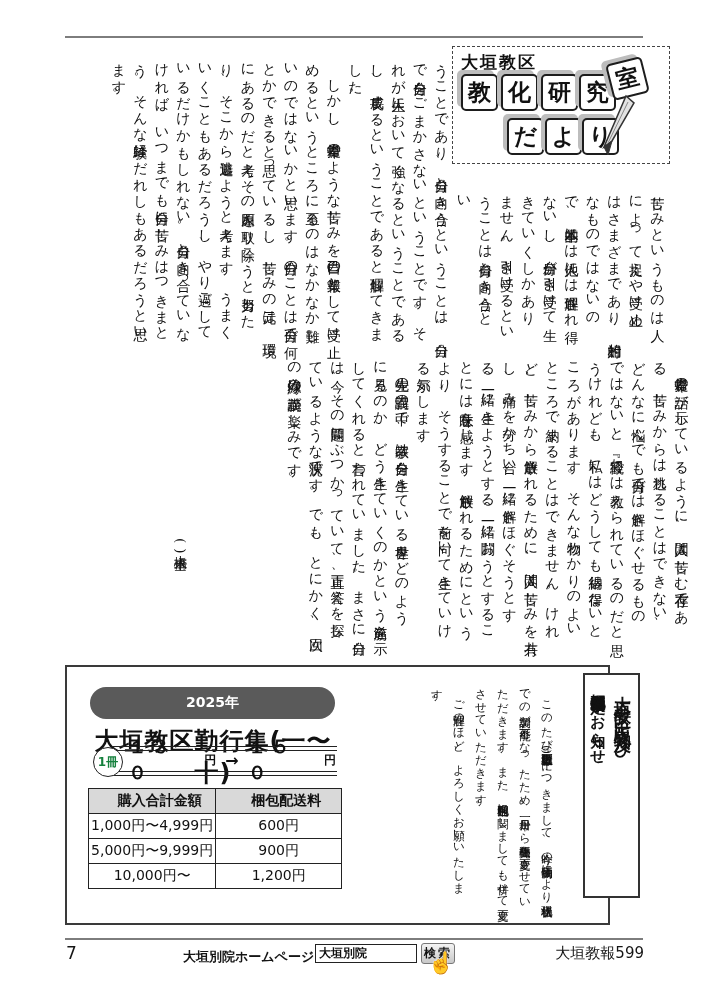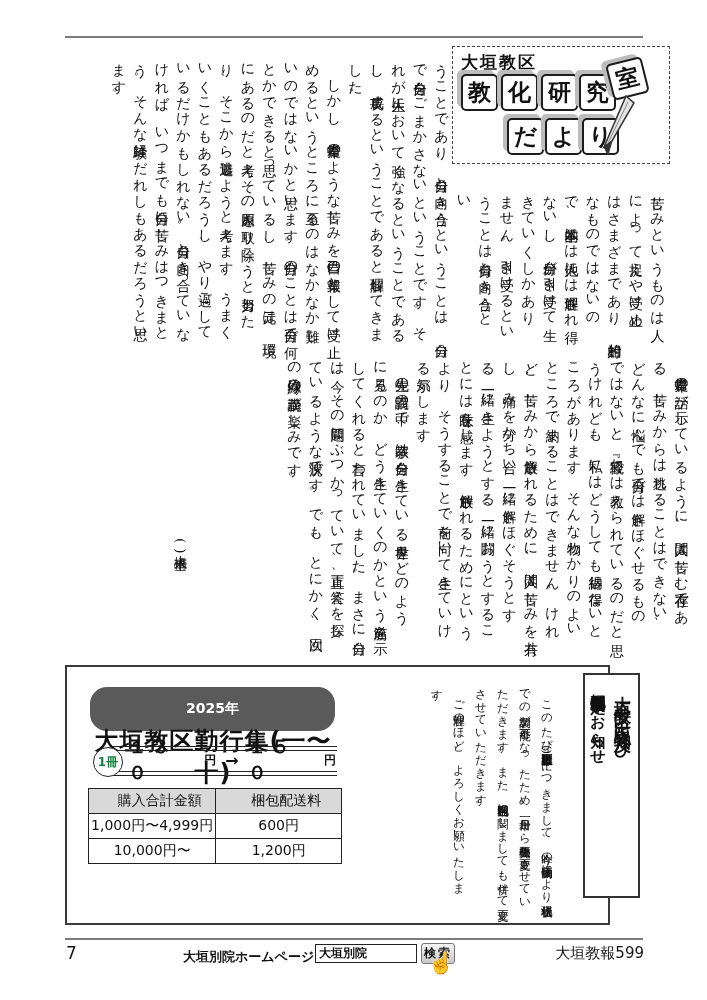--- a/index.html
+++ b/index.html
@@ -36,21 +36,21 @@
   .unit-circle{border:1.5px solid #222;border-radius:50%;background:#fff;display:flex;
                align-items:center;justify-content:center;font-weight:bold;font-size:12px;z-index:2;color:#15803d;}
   .price-row{display:flex;align-items:center;justify-content:center;gap:9px;
              font-weight:bold;color:#111;}
   .price-num{font-size:19px;letter-spacing:4px;}
   .price-yen{font-size:12px;}
   .price-arrow{font-size:16px;}
   table.fees{border-collapse:collapse;width:254px;}
   table.fees th,table.fees td{border:1.5px solid #222;text-align:center;
         font-family:"DejaVu Sans","Liberation Sans",sans-serif;font-size:14px;color:#111;}
-  table.fees th{background:var(--thead_bg,#d9d9d9);height:22px;font-weight:normal;padding-left:16px;}
+  table.fees th{background:var(--thead_bg,#d9d9d9);height:22px;font-weight:bold;padding-left:16px;}
   table.fees td{height:22px;font-weight:normal;}
   
   .pageno{font-size:17px;font-family:"DejaVu Sans","Liberation Sans",sans-serif;}
   .f-label{font-weight:bold;font-size:13px;}
   .search-input{border:1.5px solid #222;height:17px;width:94px;font-family:"DejaVu Sans","Liberation Sans",sans-serif;
                 font-size:12px;font-weight:bold;padding:0 3px;color:#111;}
   .search-btn{background:linear-gradient(#f4f4f4,#c8c8c8);border:1px solid #777;border-radius:3px;
               width:34px;height:21px;font-family:"DejaVu Sans","Liberation Sans",sans-serif;
               font-size:12px;font-weight:bold;letter-spacing:2px;padding:0;color:#111;}
   .hand{font-size:21px;color:#111;text-shadow:0 0 2px #fff;}
@@ -101,21 +101,21 @@
   <div class="abs notice-title-box" style="left:583px;top:673px;width:53px;height:221px;">
     <div class="vtitle" style="right:3px;font-size:17px;letter-spacing:6px;">大垣教区出版物及び</div>
     <div class="vtitle" style="left:3px;font-size:15px;letter-spacing:0.5px;">梱包配送料価格改定のお知らせ</div>
   </div>
 
   <div class="abs vtext body-sm" style="left:360px;top:681px;width:198px;height:224px;">
     <p>　このたび『大垣教区勤行集(一〜十)』につきまして、昨今の物価高騰により現状価格での調製が不可能となったため、十月一日から販売価格を変更させていただきます。また、梱包配送料に関しましても併せて変更させていただきます。</p>
     <p>　ご理解のほど、よろしくお願いいたします。</p>
   </div>
 
-  <div class="abs pill" style="left:90px;top:687px;width:245px;height:44px;">
+  <div class="abs pill" style="left:90px;top:687px;width:245px;height:32px;">
     <span class="yr">2025年</span>
   </div>
   <div class="abs gothic product" style="left:88px;top:725px;width:250px;">大垣教区勤行集(一〜十)</div>
 
   <div class="abs dline" style="left:112px;top:746px;width:225px;"></div>
   <div class="abs dline" style="left:112px;top:771px;width:225px;"></div>
   <div class="abs unit-circle gothic" style="left:93px;top:747px;width:28px;height:28px;">1冊</div>
   <div class="abs price-row gothic" style="left:128px;top:748px;width:208px;height:24px;">
     <span class="price-num">１３０</span>
       <span class="price-yen">円</span>
@@ -128,20 +128,24 @@
     <tbody>
         <tr>
       <th style="width:127px;">購入合計金額</th>
       <th style="width:127px;">梱包配送料</th>
     </tr>
     <tr>
       <td>1,000円〜4,999円</td>
       <td>600円</td>
     </tr>
     <tr>
+      <td>5,000円〜9,999円</td>
+      <td>900円</td>
+    </tr>
+    <tr>
       <td>10,000円〜</td>
       <td>1,200円</td>
     </tr>
   </tbody>
     </table>
 
   <div class="abs rule" style="left:65px;top:938px;width:578px;"></div>
   <div class="abs pageno" style="left:66px;top:943px;">7</div>
   <div class="abs gothic f-label" style="left:183px;top:948px;">大垣別院ホームページ</div>
   <input class="abs search-input" style="left: 315px; top: 944px;" type="text" value="大垣別院">

